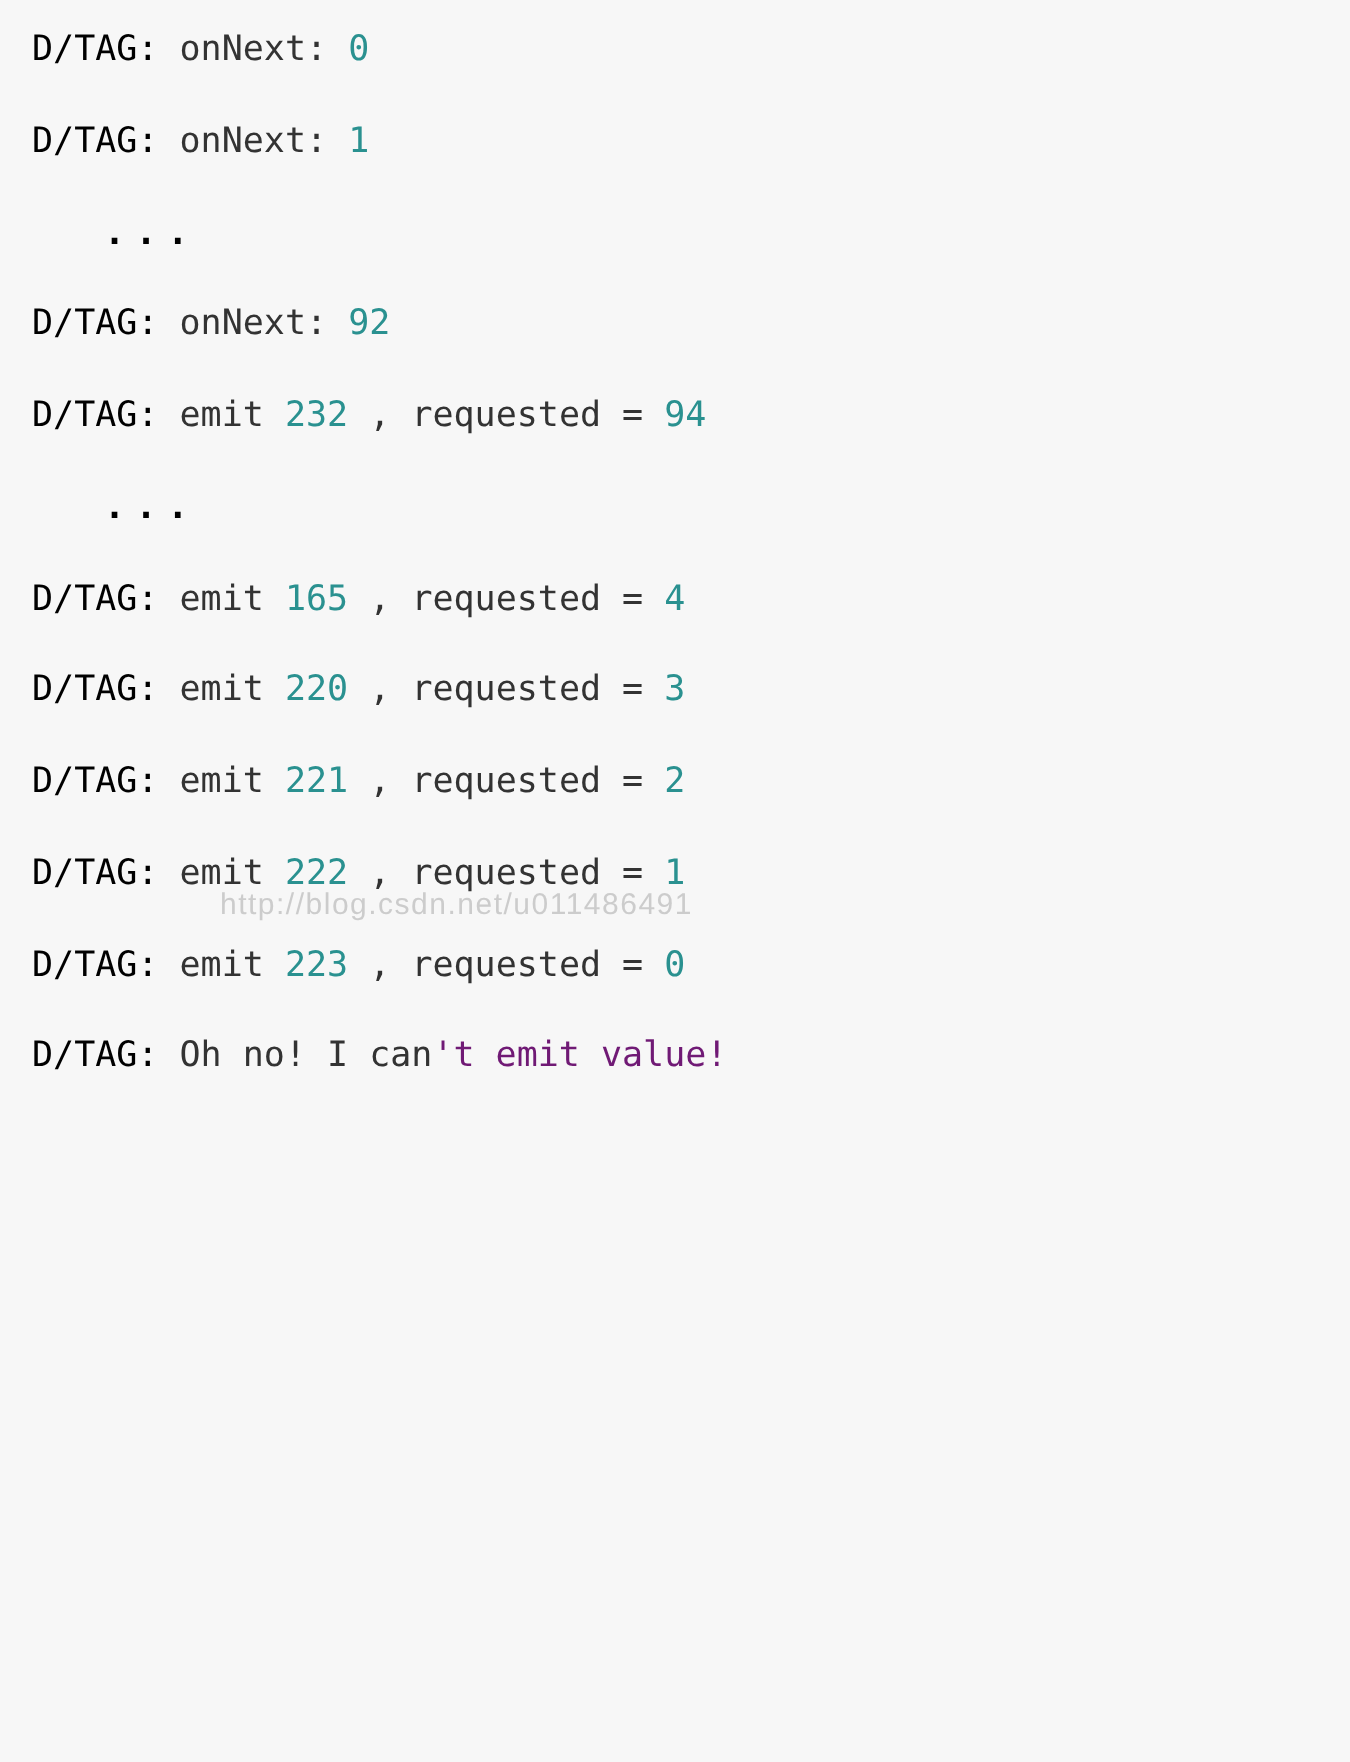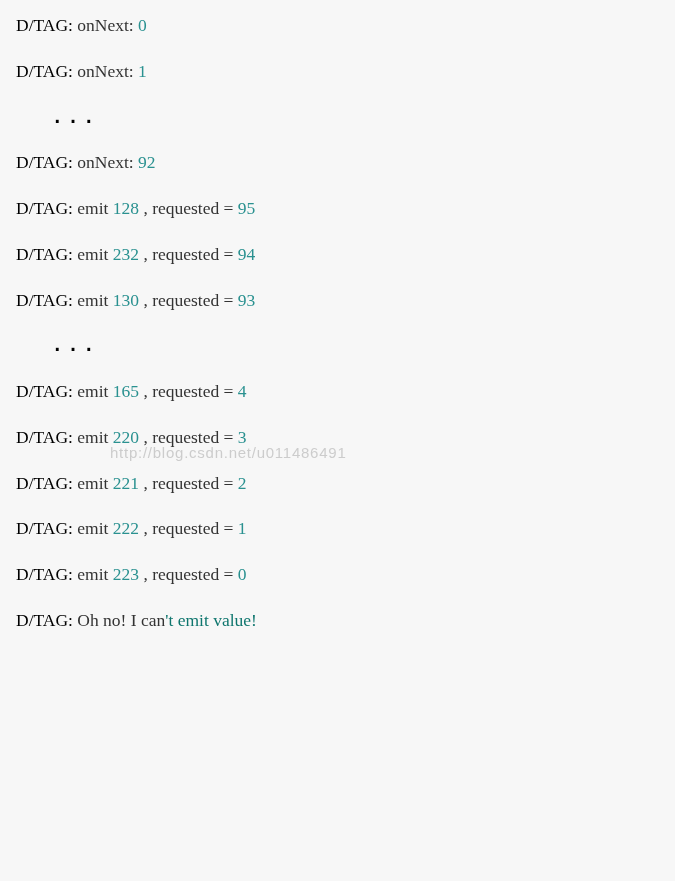--- a/index.html
+++ b/index.html
@@ -9,21 +9,20 @@
       font-family: "Menlo", "Consolas", "Monaco", monospace;
       font-size: 17.5px;
       line-height: 1.3;
       color: #000;
       width: 675px;
       box-sizing: border-box;
     }
     .log-line {
       white-space: pre;
       margin: 0 0 23px 0;
-      font-family: Liberation Serif, serif;
     }
     .log-line:last-child {
       margin-bottom: 0;
     }
     .ellipsis-line {
       white-space: pre;
       margin: 0 0 23px 0;
       padding-left: 36px;
       letter-spacing: 0.3em;
       color: #000;
@@ -33,44 +32,42 @@
       color: #000;
     }
     .msg {
       color: #333;
     }
     .num {
       color: #2a9190;
       font-weight: 500;
     }
     .err {
-      color: #0f766e;
+      color: #701a75;
     }
     .watermark {
       position: absolute;
       top: 443px;
       left: 110px;
       font-family: Arial, sans-serif;
       font-size: 15px;
       color: rgba(170,170,170,0.55);
       letter-spacing: 0.05em;
       pointer-events: none;
     }
   </style>
 </head>
 <body>
 
 <div id="log-container">
     <div class="log-line"><span class="tag">D/TAG:</span> <span class="msg">onNext:</span> <span class="num">0</span></div>
     <div class="log-line"><span class="tag">D/TAG:</span> <span class="msg">onNext:</span> <span class="num">1</span></div>
     <div class="ellipsis-line"><span>...</span></div>
     <div class="log-line"><span class="tag">D/TAG:</span> <span class="msg">onNext:</span> <span class="num">92</span></div>
-    <div class="log-line"><span class="tag">D/TAG:</span> <span class="msg">emit</span> <span class="num">128</span> <span class="msg">, requested =</span> <span class="num">95</span></div>
     <div class="log-line"><span class="tag">D/TAG:</span> <span class="msg">emit</span> <span class="num">232</span> <span class="msg">, requested =</span> <span class="num">94</span></div>
-    <div class="log-line"><span class="tag">D/TAG:</span> <span class="msg">emit</span> <span class="num">130</span> <span class="msg">, requested =</span> <span class="num">93</span></div>
     <div class="ellipsis-line"><span>...</span></div>
     <div class="log-line"><span class="tag">D/TAG:</span> <span class="msg">emit</span> <span class="num">165</span> <span class="msg">, requested =</span> <span class="num">4</span></div>
     <div class="log-line"><span class="tag">D/TAG:</span> <span class="msg">emit</span> <span class="num">220</span> <span class="msg">, requested =</span> <span class="num">3</span></div>
     <div class="log-line"><span class="tag">D/TAG:</span> <span class="msg">emit</span> <span class="num">221</span> <span class="msg">, requested =</span> <span class="num">2</span></div>
     <div class="log-line"><span class="tag">D/TAG:</span> <span class="msg">emit</span> <span class="num">222</span> <span class="msg">, requested =</span> <span class="num">1</span></div>
     <div class="log-line"><span class="tag">D/TAG:</span> <span class="msg">emit</span> <span class="num">223</span> <span class="msg">, requested =</span> <span class="num">0</span></div>
     <div class="log-line"><span class="tag">D/TAG:</span> <span class="msg">Oh no! I can</span><span class="err">'t emit value!</span></div>
   </div>
 <div class="watermark">http://blog.csdn.net/u011486491</div>
 

